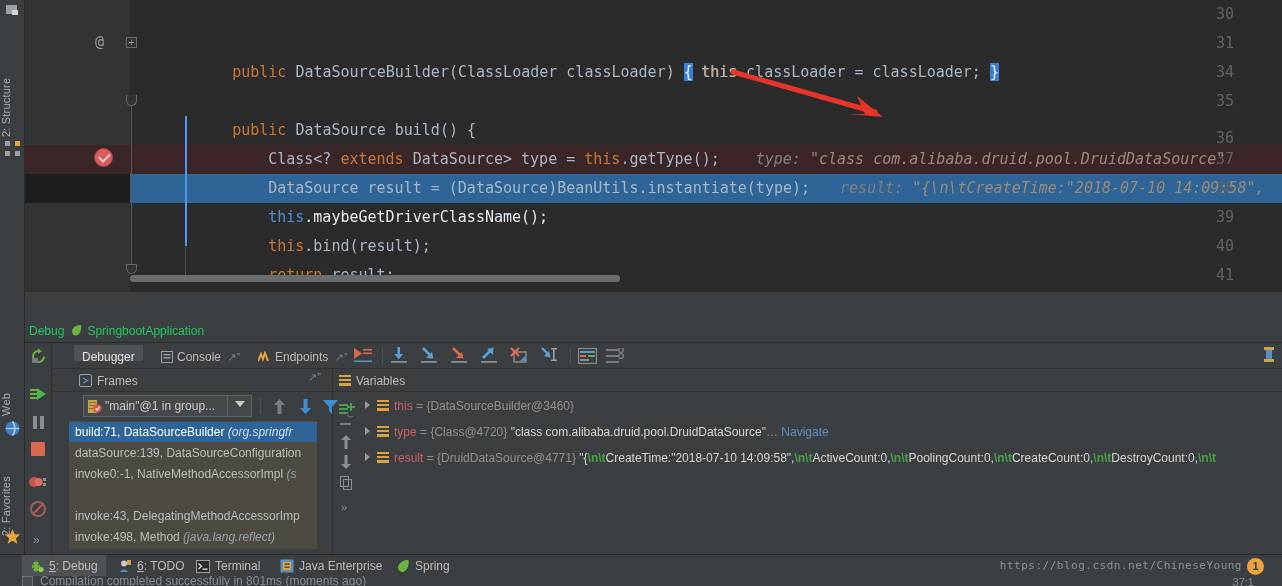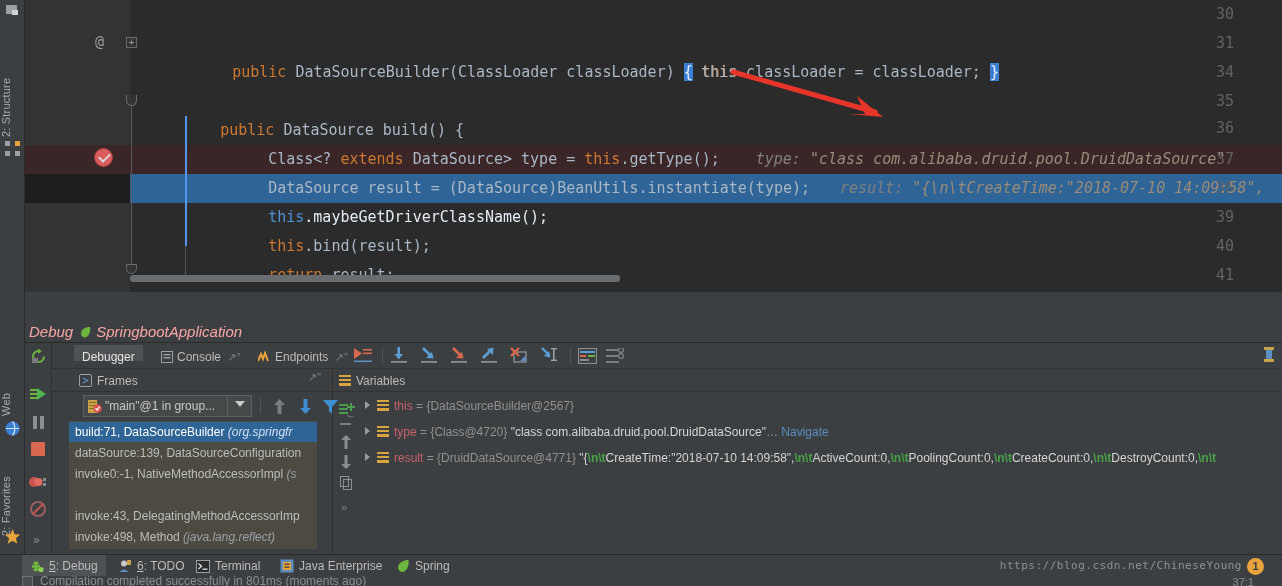--- a/index.html
+++ b/index.html
@@ -92,21 +92,21 @@
   .breadcrumb {
     position: absolute; left: 25px; top: 292px; width: 1257px; height: 24px;
     background: #3c3f41; border-top: 1px solid #2b2b2b;
     color: #8e9296; font-size: 12px; line-height: 24px; padding-left: 92px;
   }
   .breadcrumb .sep { color: #6b6f72; padding: 0 6px; }
 
   
   .debughdr {
     position: absolute; left: 25px; top: 321px; width: 1257px; height: 21px;
-    color: #fca5a5; font-size: 15px; line-height: 21px; padding-left: 4px; font-style: italic;
+    color: #22c55e; font-size: 12px; line-height: 21px; padding-left: 4px;
   }
   .debughdr .leaf { display: inline-block; width: 13px; height: 13px;
     vertical-align: -2px; margin: 0 4px 0 6px; }
 
   
   .debugwin {
     position: absolute; left: 25px; top: 342px; width: 1257px; height: 212px;
     background: #3c3f41; border-top: 1px solid #2b2b2b;
   }
   .dbg-leftcol {
@@ -249,21 +249,21 @@
 
     <div style="position:absolute;left:0;top:145px;width:1257px;height:29px;background:#3a2527;"></div>
     <div style="position:absolute;left:0;top:174px;width:80px;height:29px;background:#1e1e1e;"></div>
     <div style="position:absolute;left:105px;top:174px;width:1152px;height:29px;background:#2f6496;"></div>
     <div style="position:absolute;left:80px;top:174px;width:25px;height:29px;background:#1e1e1e;"></div>
 
     <div class="lnum" style="top:5px;">30</div>
     <div class="lnum" style="top:34px;">31</div>
     <div class="lnum" style="top:63px;">34</div>
     <div class="lnum" style="top:92px;">35</div>
-    <div class="lnum" style="top:119px;">36</div>
+    <div class="lnum" style="top:129px;">36</div>
     <div class="lnum" style="top:150px;">37</div>
     <div class="lnum" style="top:179px;">38</div>
     <div class="lnum" style="top:208px;">39</div>
     <div class="lnum" style="top:237px;">40</div>
     <div class="lnum" style="top:266px;">41</div>
 
     <div class="atsym" style="left:70px;top:33px;">@</div>
     <div class="foldplus" style="left:101px;top:37px;">+</div>
     <div class="bpicon" style="left:69px;top:148px;"></div>
 
@@ -271,21 +271,21 @@
     <div class="foldend" style="left:101px;top:95px;height:11px;border-radius:0 0 6px 6px;border-top:none;"></div>
     <div class="foldend" style="left:101px;top:264px;height:10px;border-radius:0 0 6px 6px;"></div>
 
     <div class="indentline" style="left:160px;top:116px;height:160px;"></div>
     <div class="execline-bar" style="left:160px;top:116px;height:130px;"></div>
 
     <div class="codeline" style="left:105px;top:29px;">
       <span style="display:inline-block;width:48px;"></span><span class="kw">public</span><span> </span><span>DataSourceBuilder</span><span>(ClassLoader classLoader)</span><span> </span><span class="brace-hl">{</span><span> </span><span class="kw">this</span><span style="margin-left:-37px;">this.classLoader = classLoader;</span><span> </span><span class="brace-hl">}</span>
     </div>
 
-    <div class="codeline" style="left:93px;top:87px;">
+    <div class="codeline" style="left:105px;top:87px;">
       <span style="display:inline-block;width:48px;"></span><span class="kw">public</span><span> </span><span>DataSource build() {</span>
     </div>
 
     <div class="codeline" style="left:105px;top:116px;">
       <span style="display:inline-block;width:84px;"></span><span>Class&lt;? </span><span class="kw">extends</span><span> </span><span>DataSource&gt; type = </span><span class="kw">this</span><span>.getType();</span><span style="display:inline-block;width:36px;"></span><span class="hint">type:</span><span> </span><span class="hintstr">"class com.alibaba.druid.pool.DruidDataSource"</span>
     </div>
 
     <div class="codeline" style="left:105px;top:145px;">
       <span style="display:inline-block;width:84px;"></span><span>DataSource result = (DataSource)BeanUtils.instantiate(type);</span><span style="display:inline-block;width:30px;"></span><span class="hint">result:</span><span> </span><span class="hintstr">"{\n\tCreateTime:"2018-07-10 14:09:58",</span>
     </div>
@@ -567,21 +567,21 @@
         <rect x="1" y="2" width="9" height="2" fill="#4e9a4e"></rect>
           <rect x="1" y="6" width="9" height="2" fill="#4e9a4e"></rect>
           <rect x="1" y="10" width="9" height="2" fill="#4e9a4e"></rect>
         <rect x="12" y="1" width="2" height="8" fill="#4e9a4e"></rect>
           <rect x="9" y="4" width="8" height="2" fill="#4e9a4e"></rect>
         <path d="M9 13 q3 3 6 1" stroke="#6a6a6a" stroke-width="1.2" fill="none"></path>
       </svg>
     </div>
 
     <div class="varrow" style="left:340px;top:53px;">
-      <span class="tri"></span><span class="varicon"></span><span class="vname">this</span><span class="vmeta"> = </span><span class="vmeta">{DataSourceBuilder@2567}</span>
+      <span class="tri"></span><span class="varicon"></span><span class="vname">this</span><span class="vmeta"> = </span><span class="vmeta">{DataSourceBuilder@3460}</span>
     </div>
 
     <div class="varrow" style="left:340px;top:79px;">
       <span class="tri"></span><span class="varicon"></span><span class="vname">type</span><span class="vmeta"> = </span><span class="vmeta">{Class@4720}</span><span> </span><span style="color:#d4d4d4;">"class com.alibaba.druid.pool.DruidDataSource"</span><span class="vmeta">…</span><span> </span><span class="vlink">Navigate</span>
     </div>
 
     <div class="varrow" style="left:340px;top:105px;">
       <span class="tri"></span><span class="varicon"></span><span class="vname">result</span><span class="vmeta"> = </span><span class="vmeta">{DruidDataSource@4771}</span><span> </span><span style="color:#d4d4d4;">"{</span><span class="vesc">\n\t</span><span style="color:#d4d4d4;">CreateTime:"2018-07-10 14:09:58",</span><span class="vesc">\n\t</span><span style="color:#d4d4d4;">ActiveCount:0,</span><span class="vesc">\n\t</span><span style="color:#d4d4d4;">PoolingCount:0,</span><span class="vesc">\n\t</span><span style="color:#d4d4d4;">CreateCount:0,</span><span class="vesc">\n\t</span><span style="color:#d4d4d4;">DestroyCount:0,</span><span class="vesc">\n\t</span>
     </div>
 

